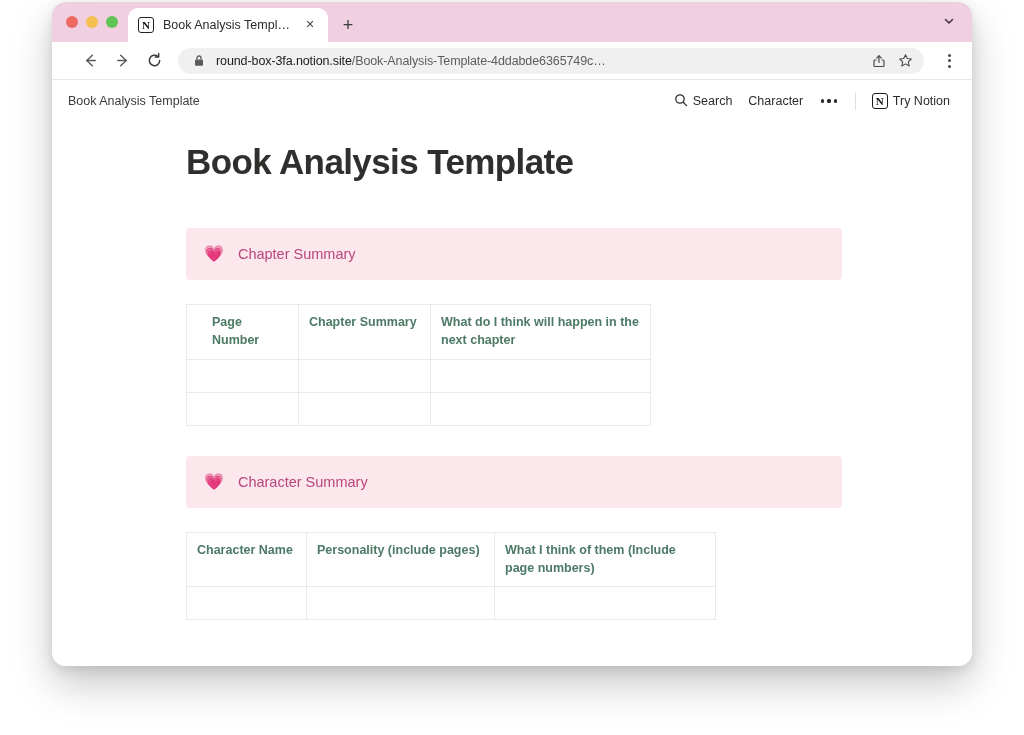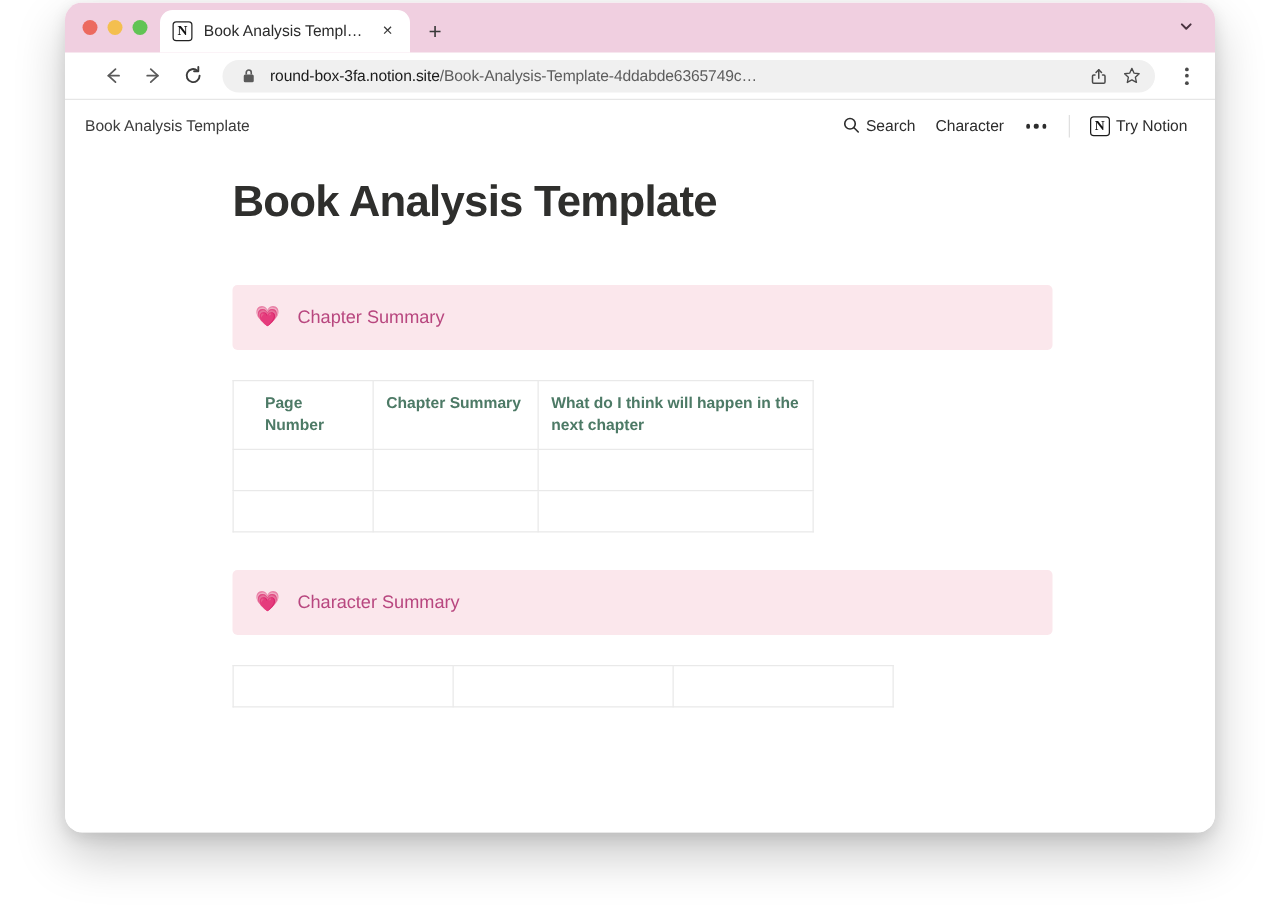--- a/index.html
+++ b/index.html
@@ -415,20 +415,25 @@
       </tbody>
         </table>
 
       <div class="callout">
         <span class="callout-emoji">💗</span>
         <span class="callout-text">Character Summary</span>
       </div>
 
       <table id="table-character-analysis" class="notion-table">
         <tbody>
+            <tr>
+          <th class="col-1">Character Name</th>
+          <th class="col-2">Personality (include pages)</th>
+          <th class="col-3">What I think of them (Include page numbers)</th>
+        </tr>
         <tr>
           <td></td>
           <td></td>
           <td></td>
         </tr>
 
       </tbody>
         </table>
 
     </div>

